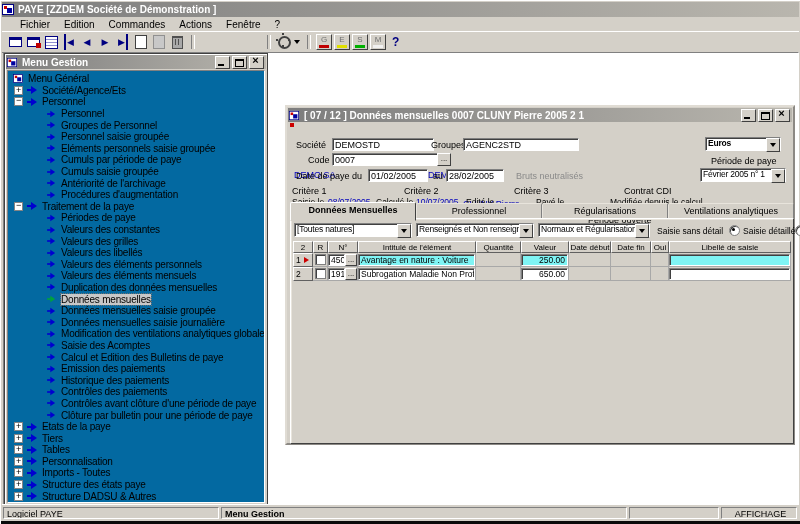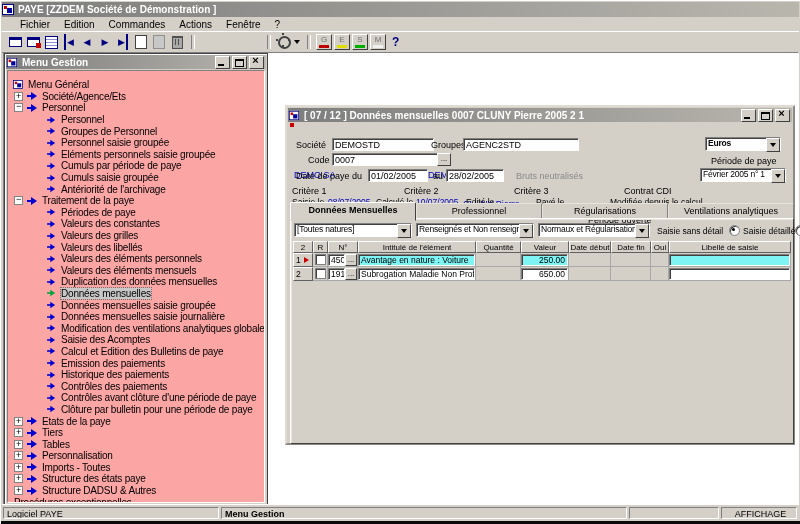--- a/index.html
+++ b/index.html
@@ -38,21 +38,21 @@
   .dropcaret{width:0;height:0;border-left:3px solid transparent;border-right:3px solid transparent;border-top:4px solid #000;}
   .lbtn{width:14px;height:14px;border:1px solid;border-color:#fff #404040 #404040 #fff;background:#d4d0c8;position:relative;
     font-size:8px;color:#707070;text-align:center;line-height:10px;margin-right:2px;}
   .lbtn i{position:absolute;left:2px;bottom:1px;right:2px;height:3px;font-style:normal;}
   .qmark{color:#000080;font-weight:bold;font-size:12px;margin-left:4px;}
   
   .mdi{position:absolute;left:2px;top:51px;width:796px;height:454px;background:#fff;border:1px solid;border-color:#808080 #fff #fff #808080;box-sizing:border-box;}
   
   .gwin{position:absolute;left:0;top:0;width:264px;height:452px;background:#d4d0c8;border:1px solid #404040;box-shadow:inset 1px 1px 0 #fff;box-sizing:border-box;}
   .gwin .tbar{height:14px;margin:1px;font-size:10px;}
-  .tree{position:absolute;left:2px;top:16px;right:2px;bottom:1px;background:#fca5a5;border:1px solid;border-color:#808080 #fff #fff #808080;overflow:hidden;padding-top:8px;box-sizing:border-box;}
+  .tree{position:absolute;left:2px;top:16px;right:2px;bottom:1px;background:#0369a1;border:1px solid;border-color:#808080 #fff #fff #808080;overflow:hidden;padding-top:2px;box-sizing:border-box;}
   .trow{height:11.6px;display:flex;align-items:center;white-space:nowrap;font-size:10px;letter-spacing:-0.2px;}
   .l0{padding-left:4px;} .l1{padding-left:6px;} .l2{padding-left:38px;}
   .exp{width:9px;height:9px;flex:0 0 9px;background:#fff;border:1px solid #848484;margin-right:4px;position:relative;box-sizing:border-box;}
   .exp::before{position:absolute;left:0;top:-2px;width:7px;text-align:center;font-size:9px;line-height:11px;color:#000;}
   .exp.plus::before{content:"+";}
   .exp.minus::before{content:"−";top:-3px;}
   .arr{position:relative;width:11px;height:8px;flex:0 0 11px;margin-right:4px;}
   .arr::before{content:"";position:absolute;left:0;top:3px;width:5px;height:2px;background:#0000d0;}
   .arr::after{content:"";position:absolute;left:4px;top:0;border-left:6px solid #0000d0;border-top:4px solid transparent;border-bottom:4px solid transparent;}
   .l2 .arr{transform:scale(.8);}
@@ -215,20 +215,24 @@
             <span class="arr"></span>
             <span class="tl">Cumuls par période de paye</span>
           </div>
         <div class="trow l2">
             <span class="arr"></span>
             <span class="tl">Cumuls saisie groupée</span>
           </div>
         <div class="trow l2">
             <span class="arr"></span>
             <span class="tl">Antériorité de l'archivage</span>
+          </div>
+        <div class="trow l2">
+            <span class="arr"></span>
+            <span class="tl">Procédures d'augmentation</span>
           </div>
         <div class="trow l1">
             <span class="exp minus"></span>
             <span class="arr"></span>
             <span class="tl">Traitement de la paye</span>
           </div>
         <div class="trow l2">
             <span class="arr"></span>
             <span class="tl">Périodes de paye</span>
           </div>

